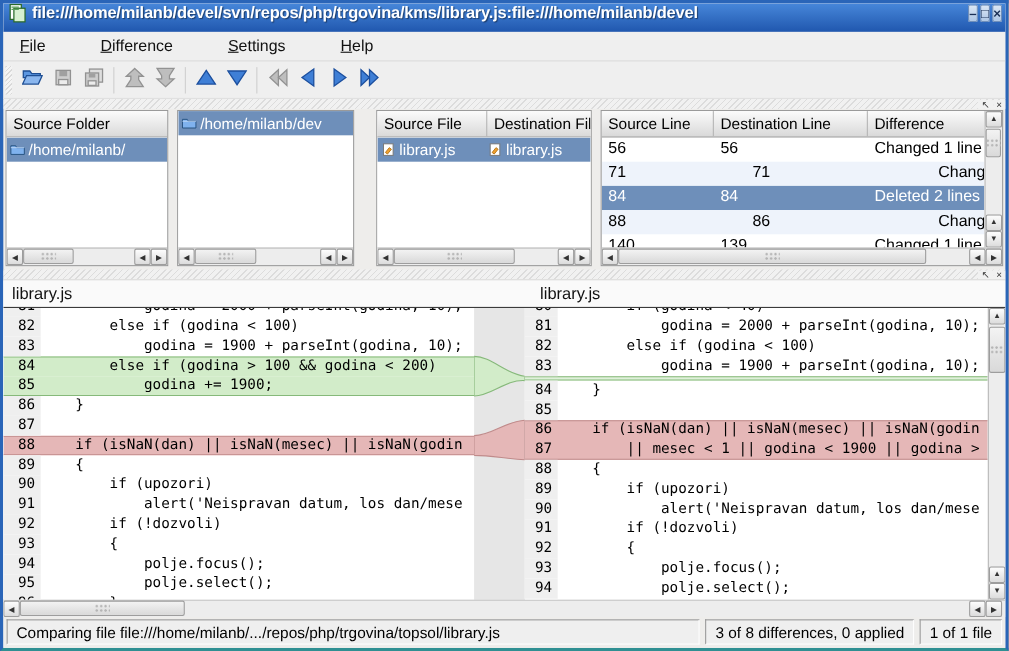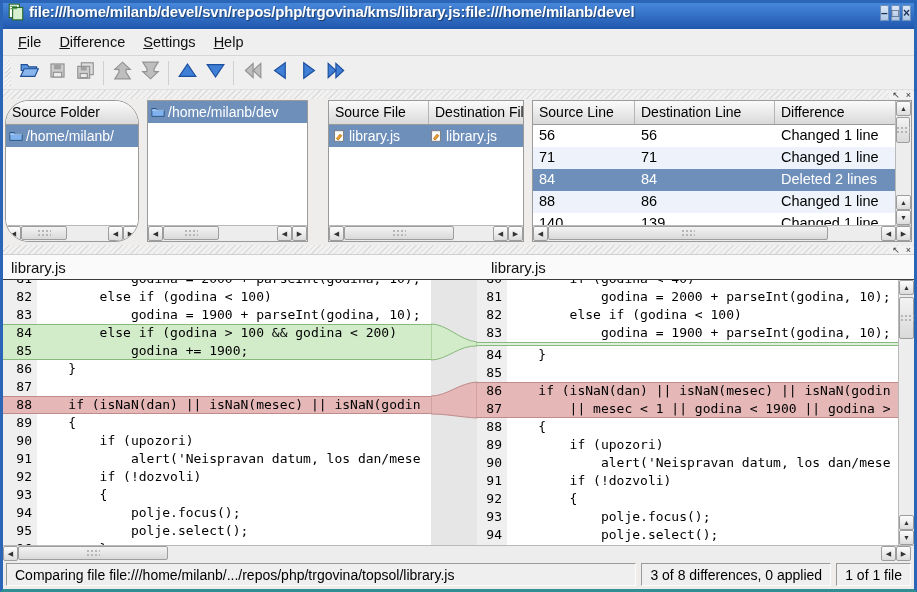--- a/index.html
+++ b/index.html
@@ -8,51 +8,51 @@
     width:917px; height:592px; display:flex; flex-direction:column;
     border:3px solid #2a65b8; border-bottom-color:#2f8f92; background:#eeedeb;
     overflow:hidden; position:relative;
   }
   
   .titlebar{height:26px; background:linear-gradient(#4787da,#2057ae); display:flex; padding:0 3px; flex:none;}
   .app-icon{width:18px; height:18px; margin:0 4px 0 1px; flex:none;}
   .title{color:#fff; font-weight:bold; font-size:15px; white-space:nowrap; overflow:hidden; flex:1; text-shadow:1px 1px 1px rgba(0,0,0,.45); letter-spacing:-0.2px;}
   .winbtn{width:19px; height:19px; margin-left:2px; background:linear-gradient(#dbe7f5,#aec6e4); border:1px solid #6f8fbb; border-radius:2px; color:#1a2f55; font-size:12px; line-height:16px; text-align:center; flex:none; font-weight:bold;}
   
-  .menubar{height:27px; background:#efefef; border-bottom:1px solid #d6d6d6; display:flex; align-items:center; padding-left:6px; flex:none;}
+  .menubar{height:27px; background:#efefef; border-bottom:1px solid #d6d6d6; display:flex; align-items:center; padding-left:6px; flex:none;gap:32px;}
   .menu-item{display:inline-block; padding:3px 9px; font-size:14.5px; color:#111;}
   .menu-item::first-letter{text-decoration:underline;}
   
   .toolbar{height:34px; background:#efefef; display:flex; align-items:center; padding-left:2px; flex:none; border-bottom:1px solid #e0e0e0;}
   .thandle{width:6px; height:26px; margin-right:4px; background:repeating-linear-gradient(135deg,#d9d9d9 0 1px,#f4f4f4 1px 3px); flex:none;}
   .tbtn{width:28px; height:28px; display:flex; align-items:center; justify-content:center; flex:none;}
   .tbtn svg{width:19px; height:19px;}
   .tbtn.disabled{opacity:.95;}
   .tsep{width:1px; height:24px; background:#cfcfcf; margin:0 4px; flex:none;}
   
   .dockhandle{height:9px; background:repeating-linear-gradient(135deg,#dcdcdc 0 1px,#f1f1f1 1px 4px); display:flex; justify-content:flex-end; align-items:center; flex:none;}
   .dockbtn{font-size:9px; line-height:8px; color:#333; padding:0 3px; background:#f1f1f1;}
   
   .panels{height:142px; display:flex; gap:8px; padding:0 2px; flex:none; margin-top:1px;}
   .kpanel{border:1px solid #9a9a9a; background:#fff; display:flex; flex-direction:column; overflow:hidden;}
-  .p-folder1{width:134px; flex:none;border-radius:24px;} .p-folder2{width:161px; flex:none;} .p-files{width:196px; flex:none;margin-left:12px;} .p-table{flex:1;}
+  .p-folder1{width:148px; flex:none;} .p-folder2{width:161px; flex:none;} .p-files{width:196px; flex:none;margin-left:12px;} .p-table{flex:1;}
   .phead{height:24px; background:linear-gradient(#fbfbfb,#d9d9d9); border-bottom:1px solid #9a9a9a; display:flex; flex:none;}
   .phead .hcell{font-size:14px; color:#000; padding:3px 6px 0 6px; white-space:nowrap; overflow:hidden; border-right:1px solid #b5b5b5; flex:none;}
   .phead .hcell:last-child{border-right:none; flex:1;}
   .plist{flex:1; overflow:hidden; background:#fff;}
   .prow{height:22px; display:flex; align-items:center; padding:0 3px; font-size:14px; white-space:nowrap; overflow:hidden;}
   .prow.sel{background:#6e8fba; color:#fff;}
   .prow svg{flex:none; margin-right:3px;}
   .fcol{display:flex; align-items:center; overflow:hidden; white-space:nowrap; flex:none;}
   
   .tblwrap{display:flex; flex:1; min-height:0;}
   .tbl{flex:1; min-width:0; display:flex; flex-direction:column;}
   .trow{display:grid; grid-template-columns:102px 140px 1fr; height:22px; flex:none; font-size:14.5px;}
   .trow .c{padding:2px 6px 0 6px; white-space:nowrap; overflow:hidden;}
-  .trow.alt{background:#eef3fb;}
+  .trow.alt{background:#eef3fb;gap:29px;}
   .trow.sel{background:#6e8fba; color:#fff;}
   .tbody{flex:1; overflow:hidden;}
   
   .sb-h{height:16px; background:#ededed; border-top:1px solid #b9b9b9; display:flex; align-items:stretch; flex:none;}
   .sb-v{width:16px; background:#ededed; border-left:1px solid #b9b9b9; display:flex; flex-direction:column; flex:none;}
   .sbtn{width:15px; height:15px; background:linear-gradient(#fdfdfd,#dcdcdc); border:1px solid #9d9d9d; border-radius:2px; color:#333; font-size:7px; display:flex; align-items:center; justify-content:center; flex:none;}
   .sthumb{background:linear-gradient(#f3f3f3,#d9d9d9); border:1px solid #9d9d9d; border-radius:2px; position:relative;}
   .sthumb::after{content:""; position:absolute; left:50%; top:50%; width:14px; height:8px; transform:translate(-50%,-50%); background:radial-gradient(#b5b5b5 1px, transparent 1.2px); background-size:4px 4px;}
   .sb-h .sthumb{height:14px; margin:0;}
   .sb-v .sthumb{width:14px; margin:0 0 0 0;}

